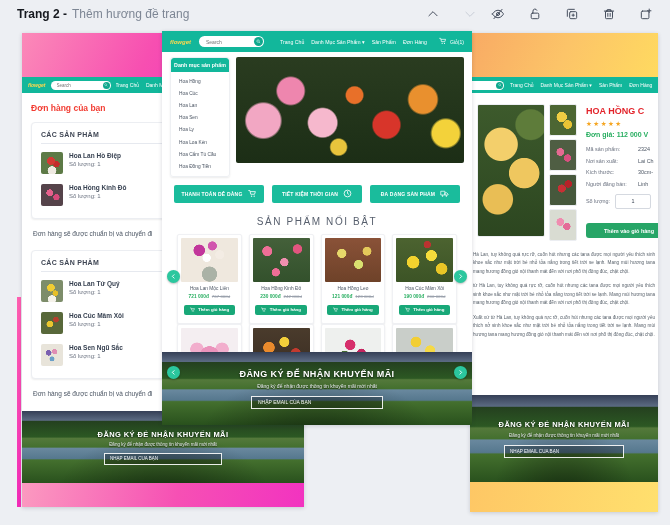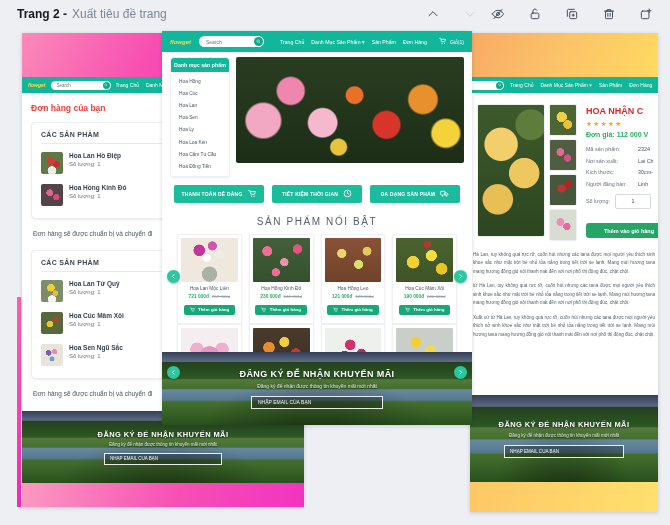--- a/index.html
+++ b/index.html
@@ -175,21 +175,21 @@
   .ph-rt-red{background:radial-gradient(circle at 45% 45%,#c82f34 0 18%,transparent 19%),radial-gradient(circle at 70% 30%,#b52229 0 13%,transparent 14%),#46583c;}
   .ph-rt-bouquet{background:radial-gradient(circle at 40% 40%,#ef8db0 0 16%,transparent 17%),radial-gradient(circle at 65% 55%,#e46a97 0 15%,transparent 16%),#d9dcd2;}
 </style>
 </head>
 <body>
 
 <div class="stage">
 
   <div class="toolbar">
     <span class="tb-label">Trang 2 -</span>
-    <span class="tb-sub">Xuất tiêu đề trang</span>
+    <span class="tb-sub">Thêm hương đề trang</span>
     <div class="tb-icons">
       <span class="tb-icon">
           <svg viewBox="0 0 24 24">
             <path d="M5 15l7-7 7 7"></path>
           </svg>
         </span>
       <span class="tb-icon muted gap">
           <svg viewBox="0 0 24 24">
             <path d="M5 9l7 7 7-7"></path>
           </svg>
@@ -331,21 +331,21 @@
     </div>
     <div class="pr-detail">
       <div class="pr-main-photo"></div>
       <div class="pr-thumbs" id="thumb-list">
           <div class="pr-thumb ph-rt-yellow"></div>
           <div class="pr-thumb ph-rt-pink"></div>
           <div class="pr-thumb ph-rt-red"></div>
           <div class="pr-thumb ph-rt-bouquet"></div>
         </div>
       <div class="pr-info">
-        <div class="pr-title">HOA NHẬN C</div>
+        <div class="pr-title">HOA HỒNG C</div>
         <div class="pr-stars">★★★★★</div>
         <div class="pr-price">Đơn giá: 112 000 V</div>
         <div id="spec-list">
             <div class="spec-row">
               <span class="spec-label">Mã sản phẩm:</span>
               <span class="spec-value">2324</span>
             </div>
             <div class="spec-row">
               <span class="spec-label">Nơi sản xuất:</span>
               <span class="spec-value">Lai Ch</span>

